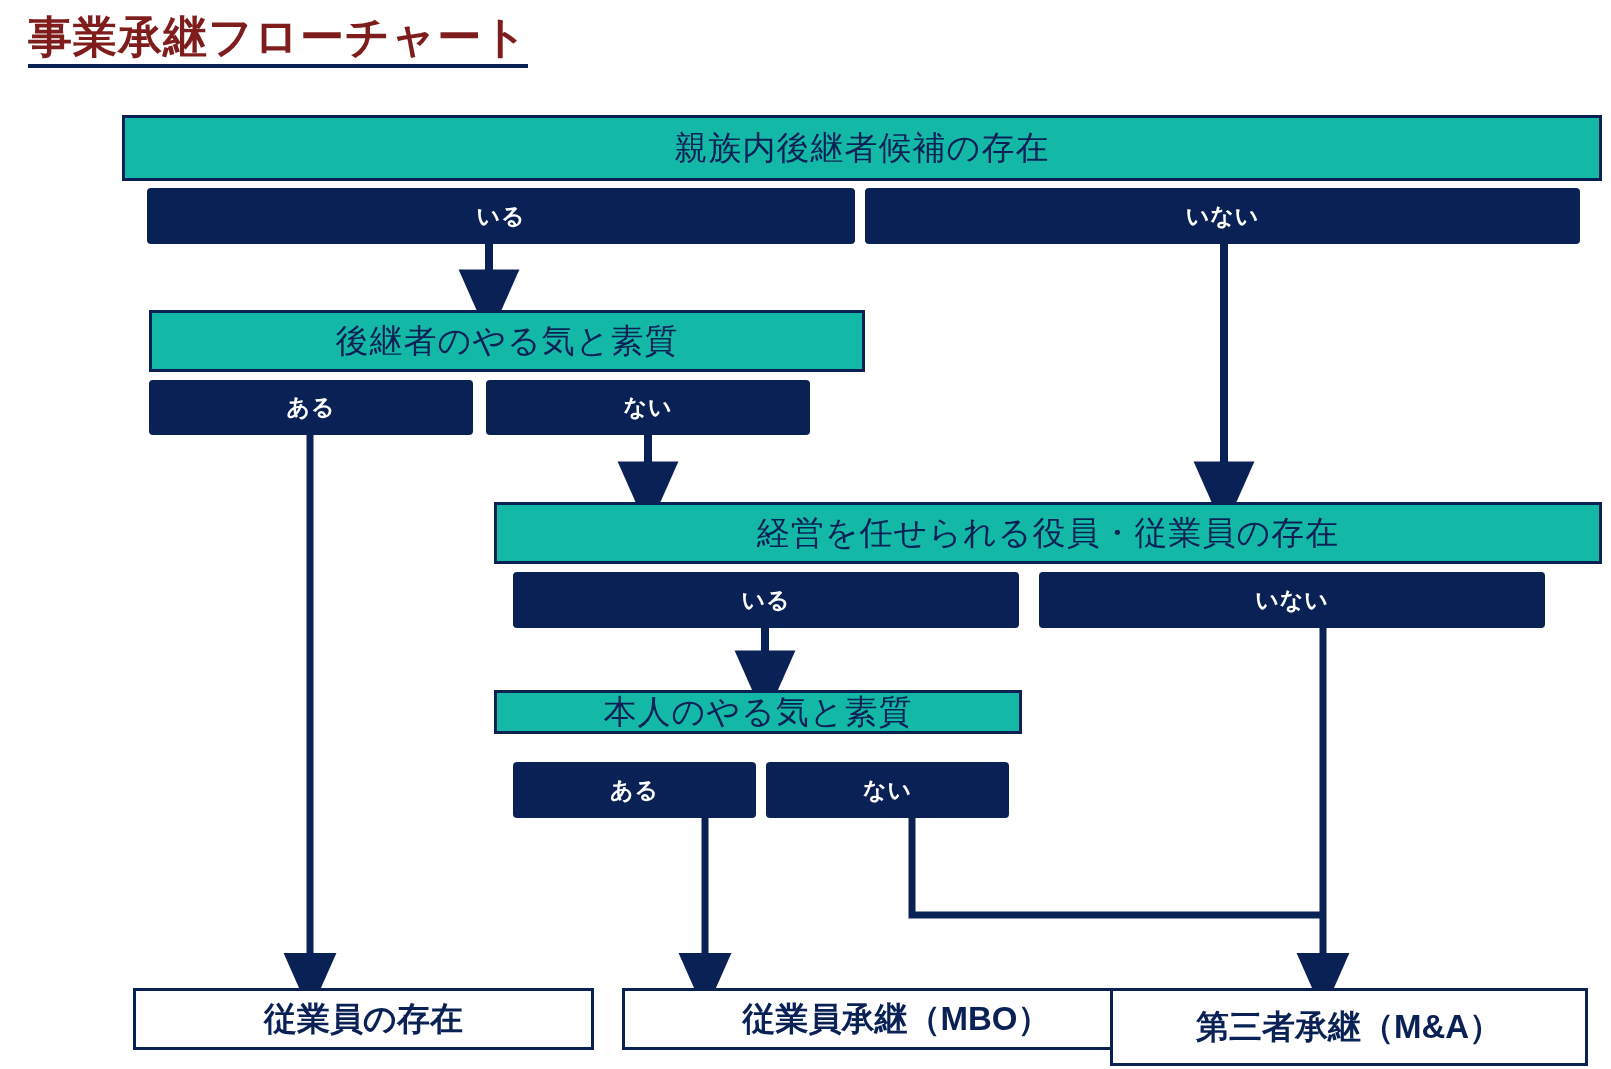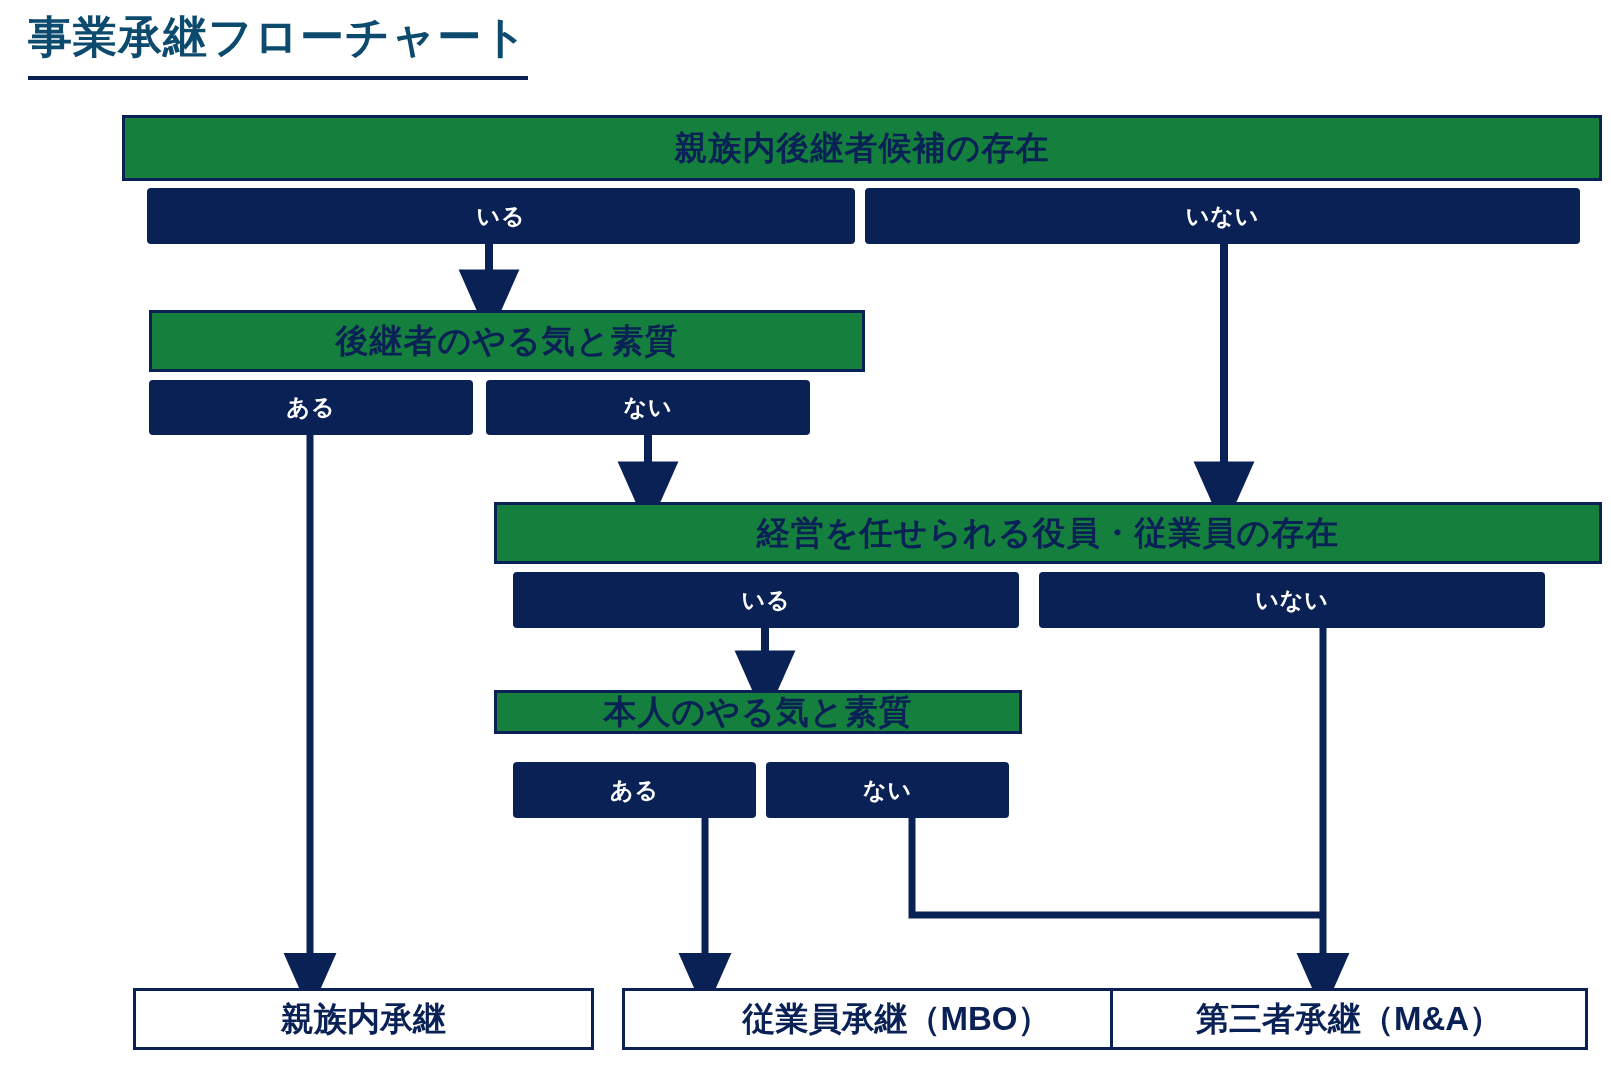--- a/index.html
+++ b/index.html
@@ -14,42 +14,42 @@
     background: #ffffff;
     font-family: "Liberation Sans", "DejaVu Sans", sans-serif;
     overflow: hidden;
   }
   #title {
     position: absolute;
     left: 28px;
     top: 14px;
     font-size: 44px;
     font-weight: bold;
-    color: #0c4a6e;
+    color: #7f1d1d;
     letter-spacing: 1px;
     border-bottom: 4px solid #0a2156;
-    padding-bottom: 16px;
+    padding-bottom: 4px;
     line-height: 1.05;
     white-space: nowrap;
   }
   .node {
     position: absolute;
     box-sizing: border-box;
     display: flex;
     align-items: center;
     justify-content: center;
     text-align: center;
     white-space: nowrap;
   }
   .q-box {
-    background: #15803d;
+    background: #14b8a6;
     border: 3px solid #0a2156;
     color: #0a2156;
     font-size: 33px;
-    font-weight: bold;
+    font-weight: normal;
     letter-spacing: 1px;
   }
   .a-box {
     background: #0a2156;
     border: none;
     border-radius: 4px;
     color: #ffffff;
     font-size: 23px;
     font-weight: bold;
     letter-spacing: 1px;
@@ -144,24 +144,24 @@
 
   <div class="node a-box" style="left:513px; top:762px; width:243px; height:56px;">
     <span>ある</span>
   </div>
 
   <div class="node a-box" style="left:766px; top:762px; width:243px; height:56px;">
     <span>ない</span>
   </div>
 
   <div class="node out-box" style="left:133px; top:988px; width:461px; height:62px;">
-    <span>親族内承継</span>
+    <span>従業員の存在</span>
   </div>
 
   <div class="node out-box" style="left:622px; top:988px; width:549px; height:62px;">
     <span>従業員承継（MBO）</span>
   </div>
 
-  <div class="node out-box" style="left:1110px; top:988px; width:478px; height:62px;">
+  <div class="node out-box" style="left:1110px; top:988px; width:478px; height:78px;">
     <span>第三者承継（M&amp;A）</span>
   </div>
 
 </div>
 
 </body></html>

